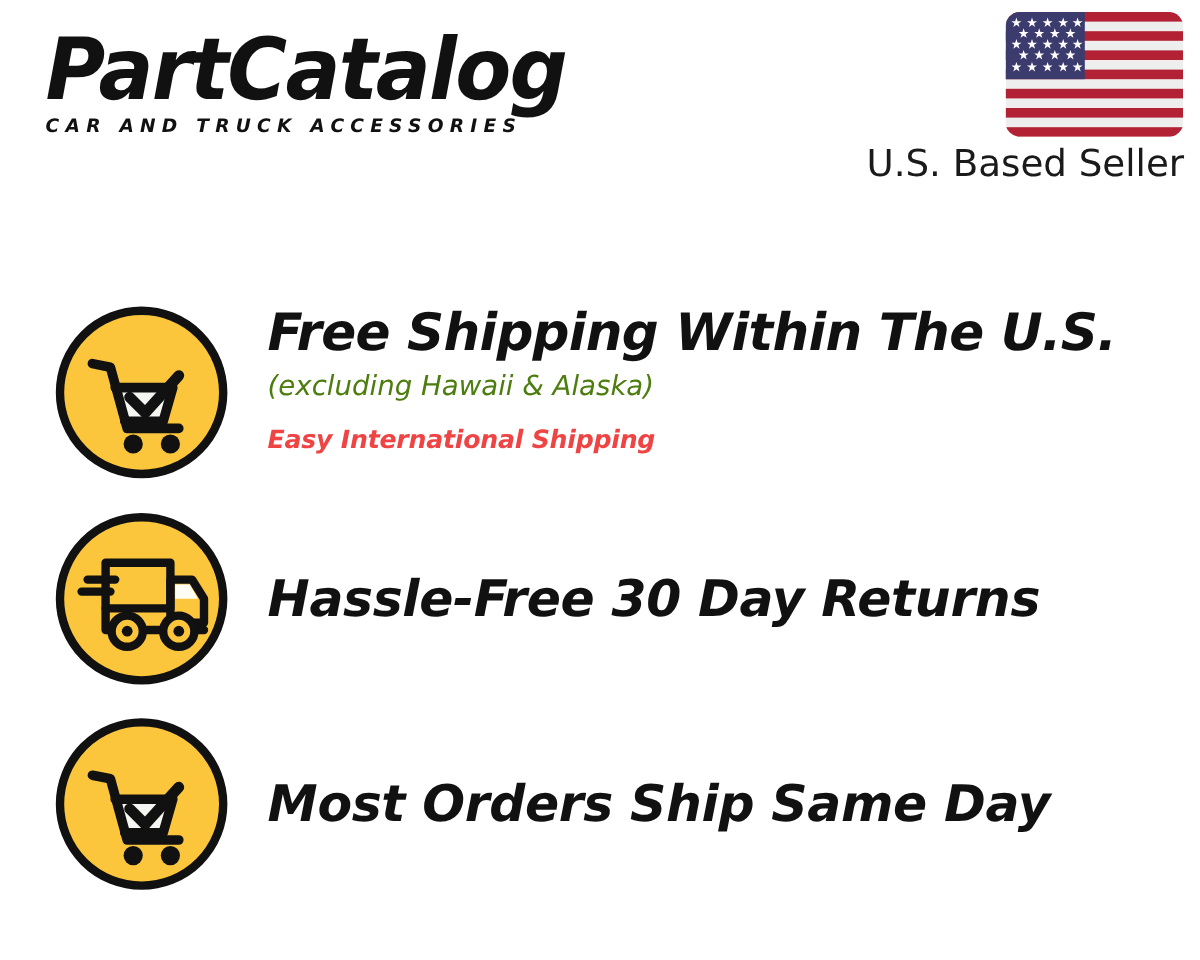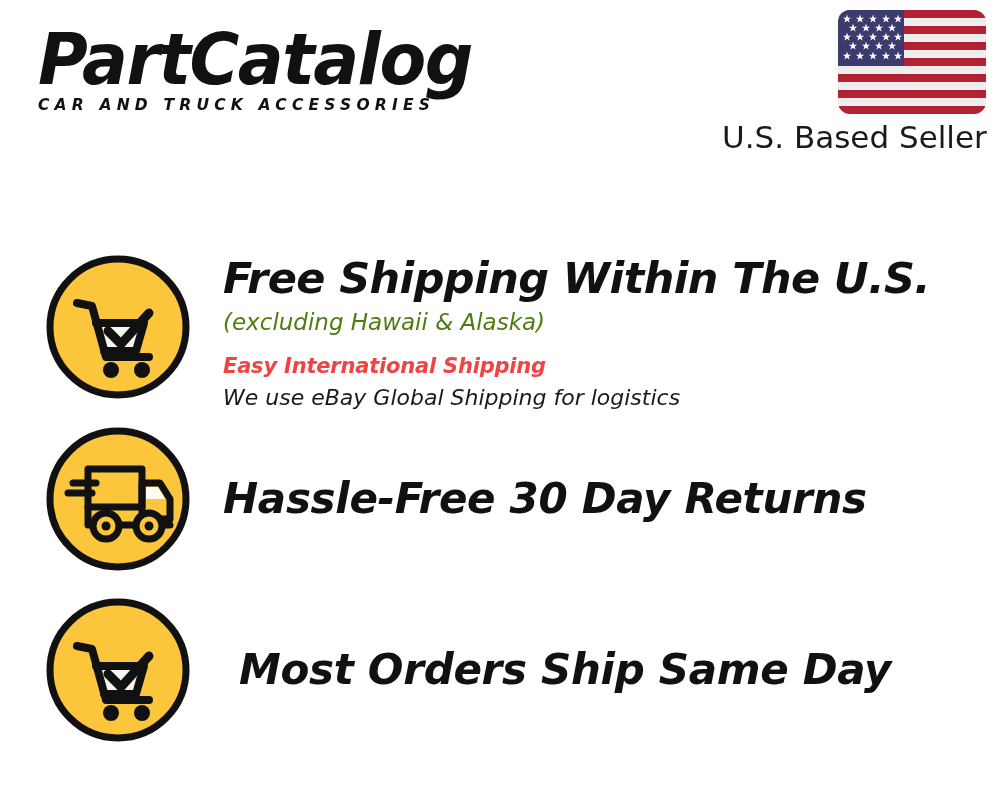--- a/index.html
+++ b/index.html
@@ -87,21 +87,21 @@
 
   .feature-row {
     position: absolute;
     left: 44px;
     width: 940px;
     display: flex;
     align-items: flex-start;
   }
   .feature-row.row-0 { top: 249px; }
   .feature-row.row-1 { top: 421px; align-items: center; }
-  .feature-row.row-2 { top: 592px; gap: 16px; }
+  .feature-row.row-2 { top: 592px; }
 
   .feature-icon {
     flex: 0 0 auto;
     width: 148px;
     height: 148px;
     position: relative;
   }
   .feature-icon svg { display: block; width: 148px; height: 148px; }
 
   .feature-text {
@@ -237,21 +237,20 @@
           <path d="M52 70 L100 70 L92 98 L60 98" fill="none" stroke="#111111" stroke-width="8" stroke-linecap="round" stroke-linejoin="round"></path>
           <path d="M64 78 L77 91 L105 60" fill="none" stroke="#111111" stroke-width="9" stroke-linecap="round" stroke-linejoin="round"></path>
           <circle cx="67" cy="117" r="8" fill="#111111"></circle>
           <circle cx="98" cy="117" r="8" fill="#111111"></circle>
         </svg>
       </div>
       <div class="feature-text">
         <div class="headline">Free Shipping Within The U.S.</div>
         <div class="subline">(excluding Hawaii &amp; Alaska)</div>
         <div class="subhead">Easy International Shipping</div>
-        <div class="subline2">We use eBay Global Shipping for logistics</div>
       </div>
     </div>
 
     <div class="feature-row row-1">
       <div class="feature-icon">
         <svg viewBox="0 0 148 148" xmlns="http://www.w3.org/2000/svg" aria-hidden="true">
           <circle cx="74" cy="74" r="68" fill="#FBC63C" stroke="#111111" stroke-width="7"></circle>
 
           <line x1="29" y1="58" x2="52" y2="58" stroke="#111111" stroke-width="7" stroke-linecap="round"></line>
           <line x1="24" y1="68" x2="48" y2="68" stroke="#111111" stroke-width="7" stroke-linecap="round"></line>

